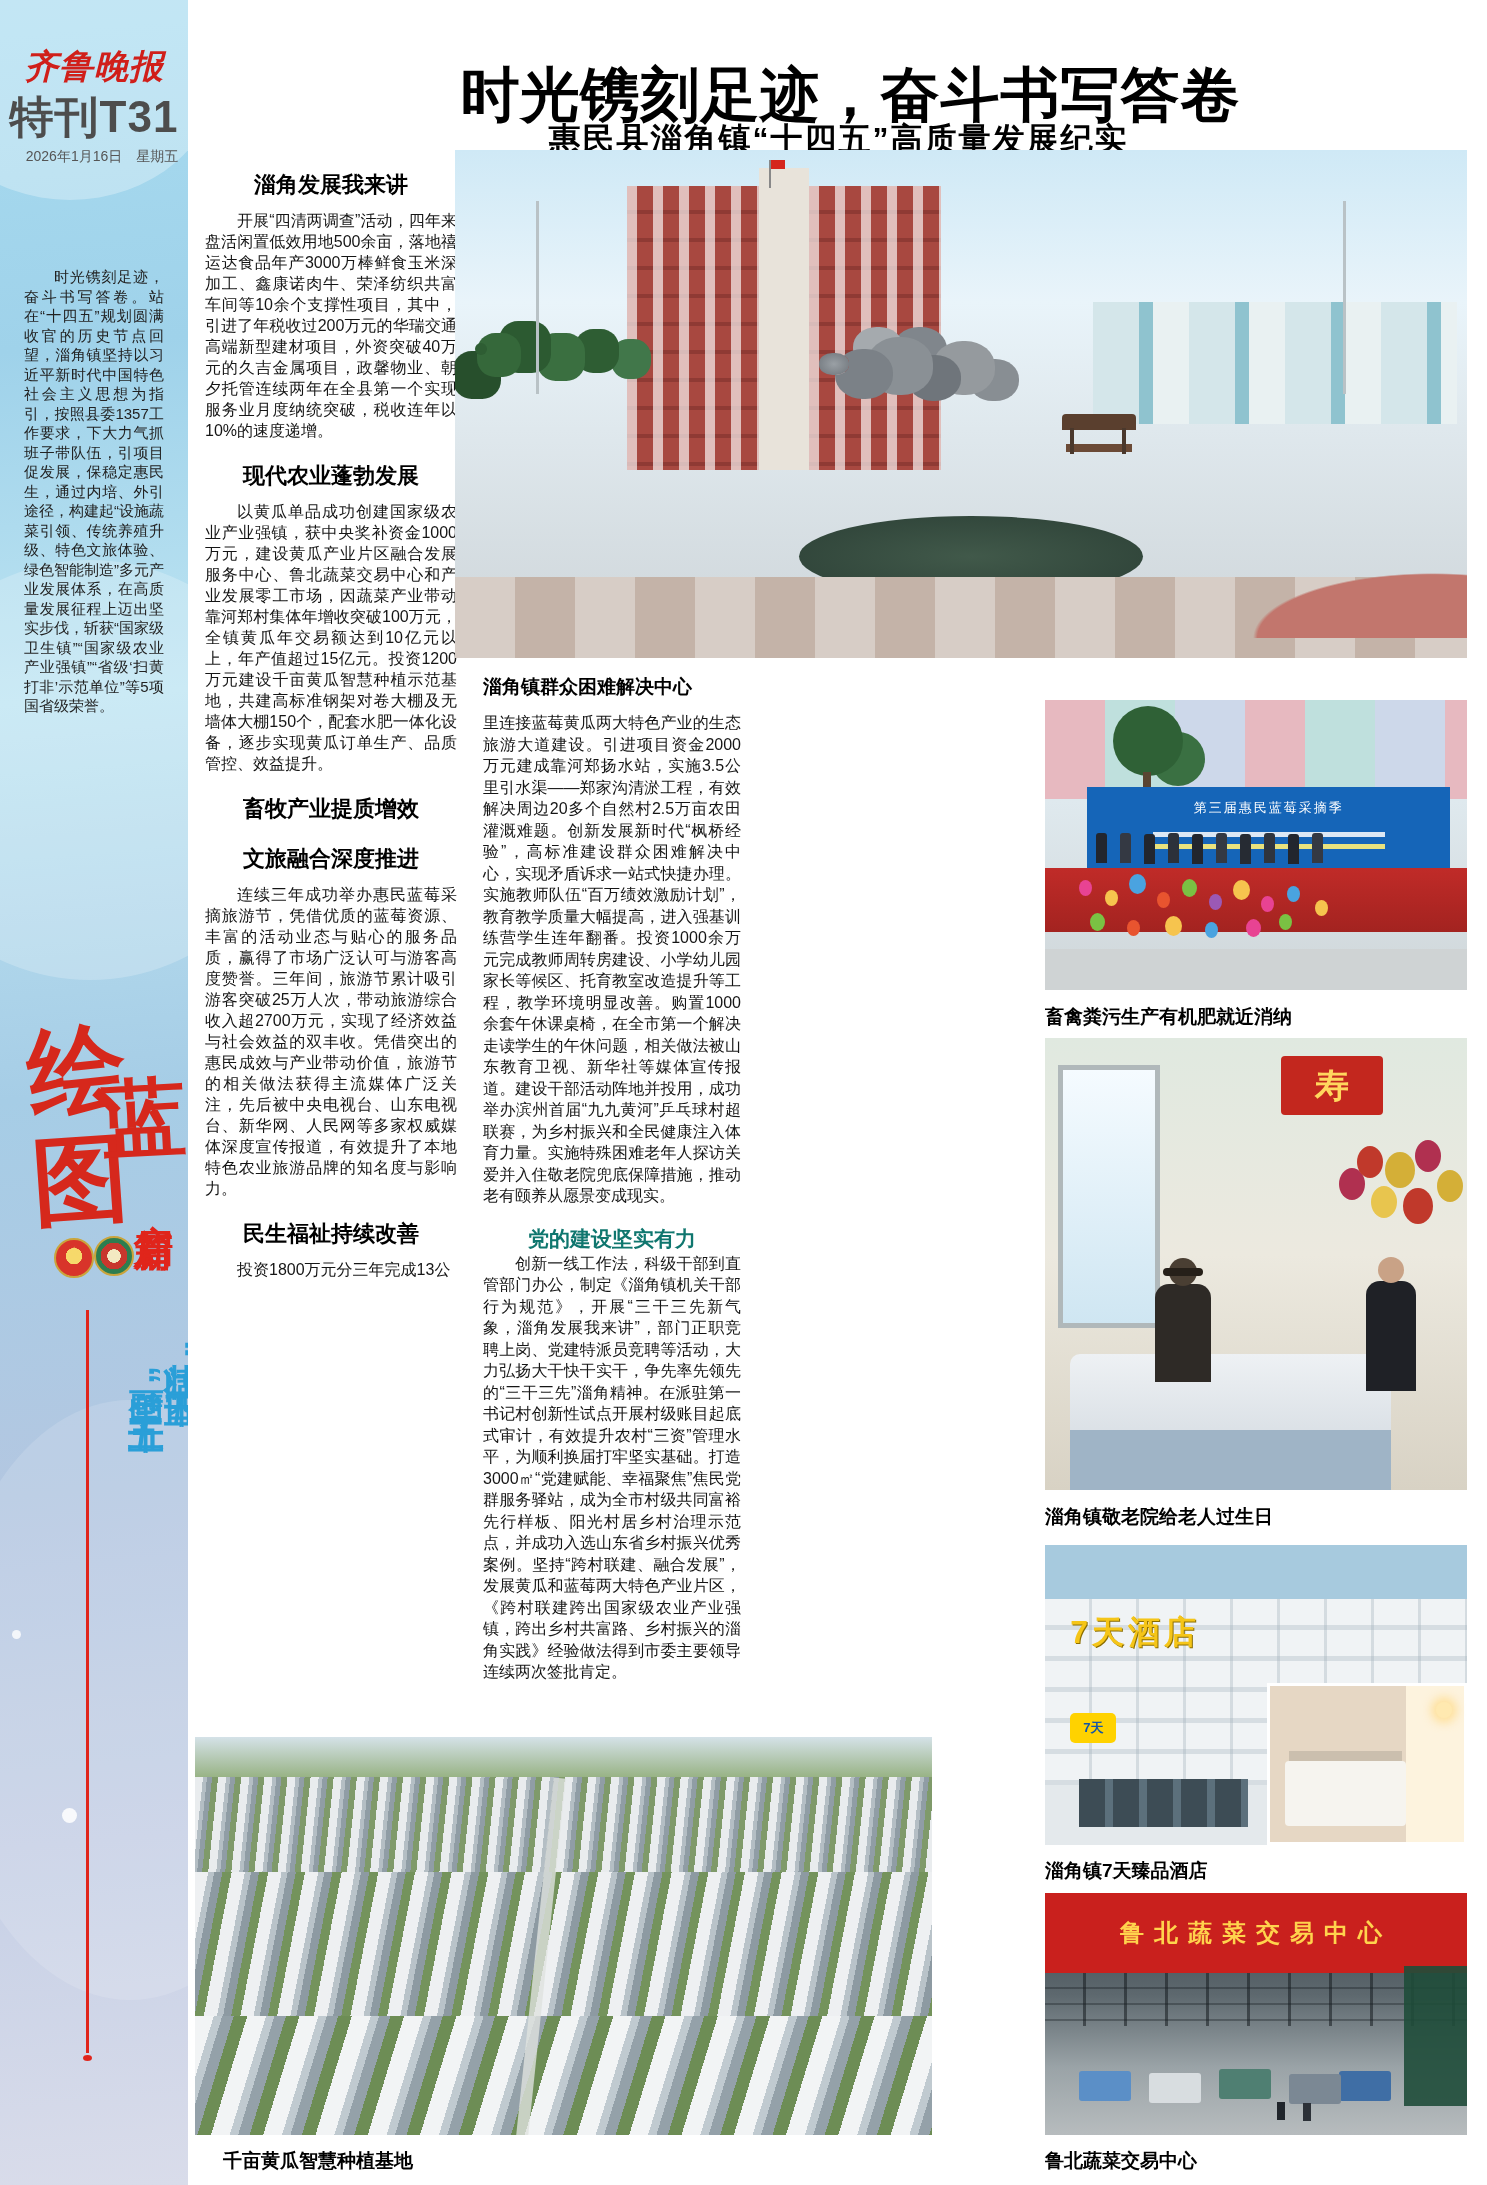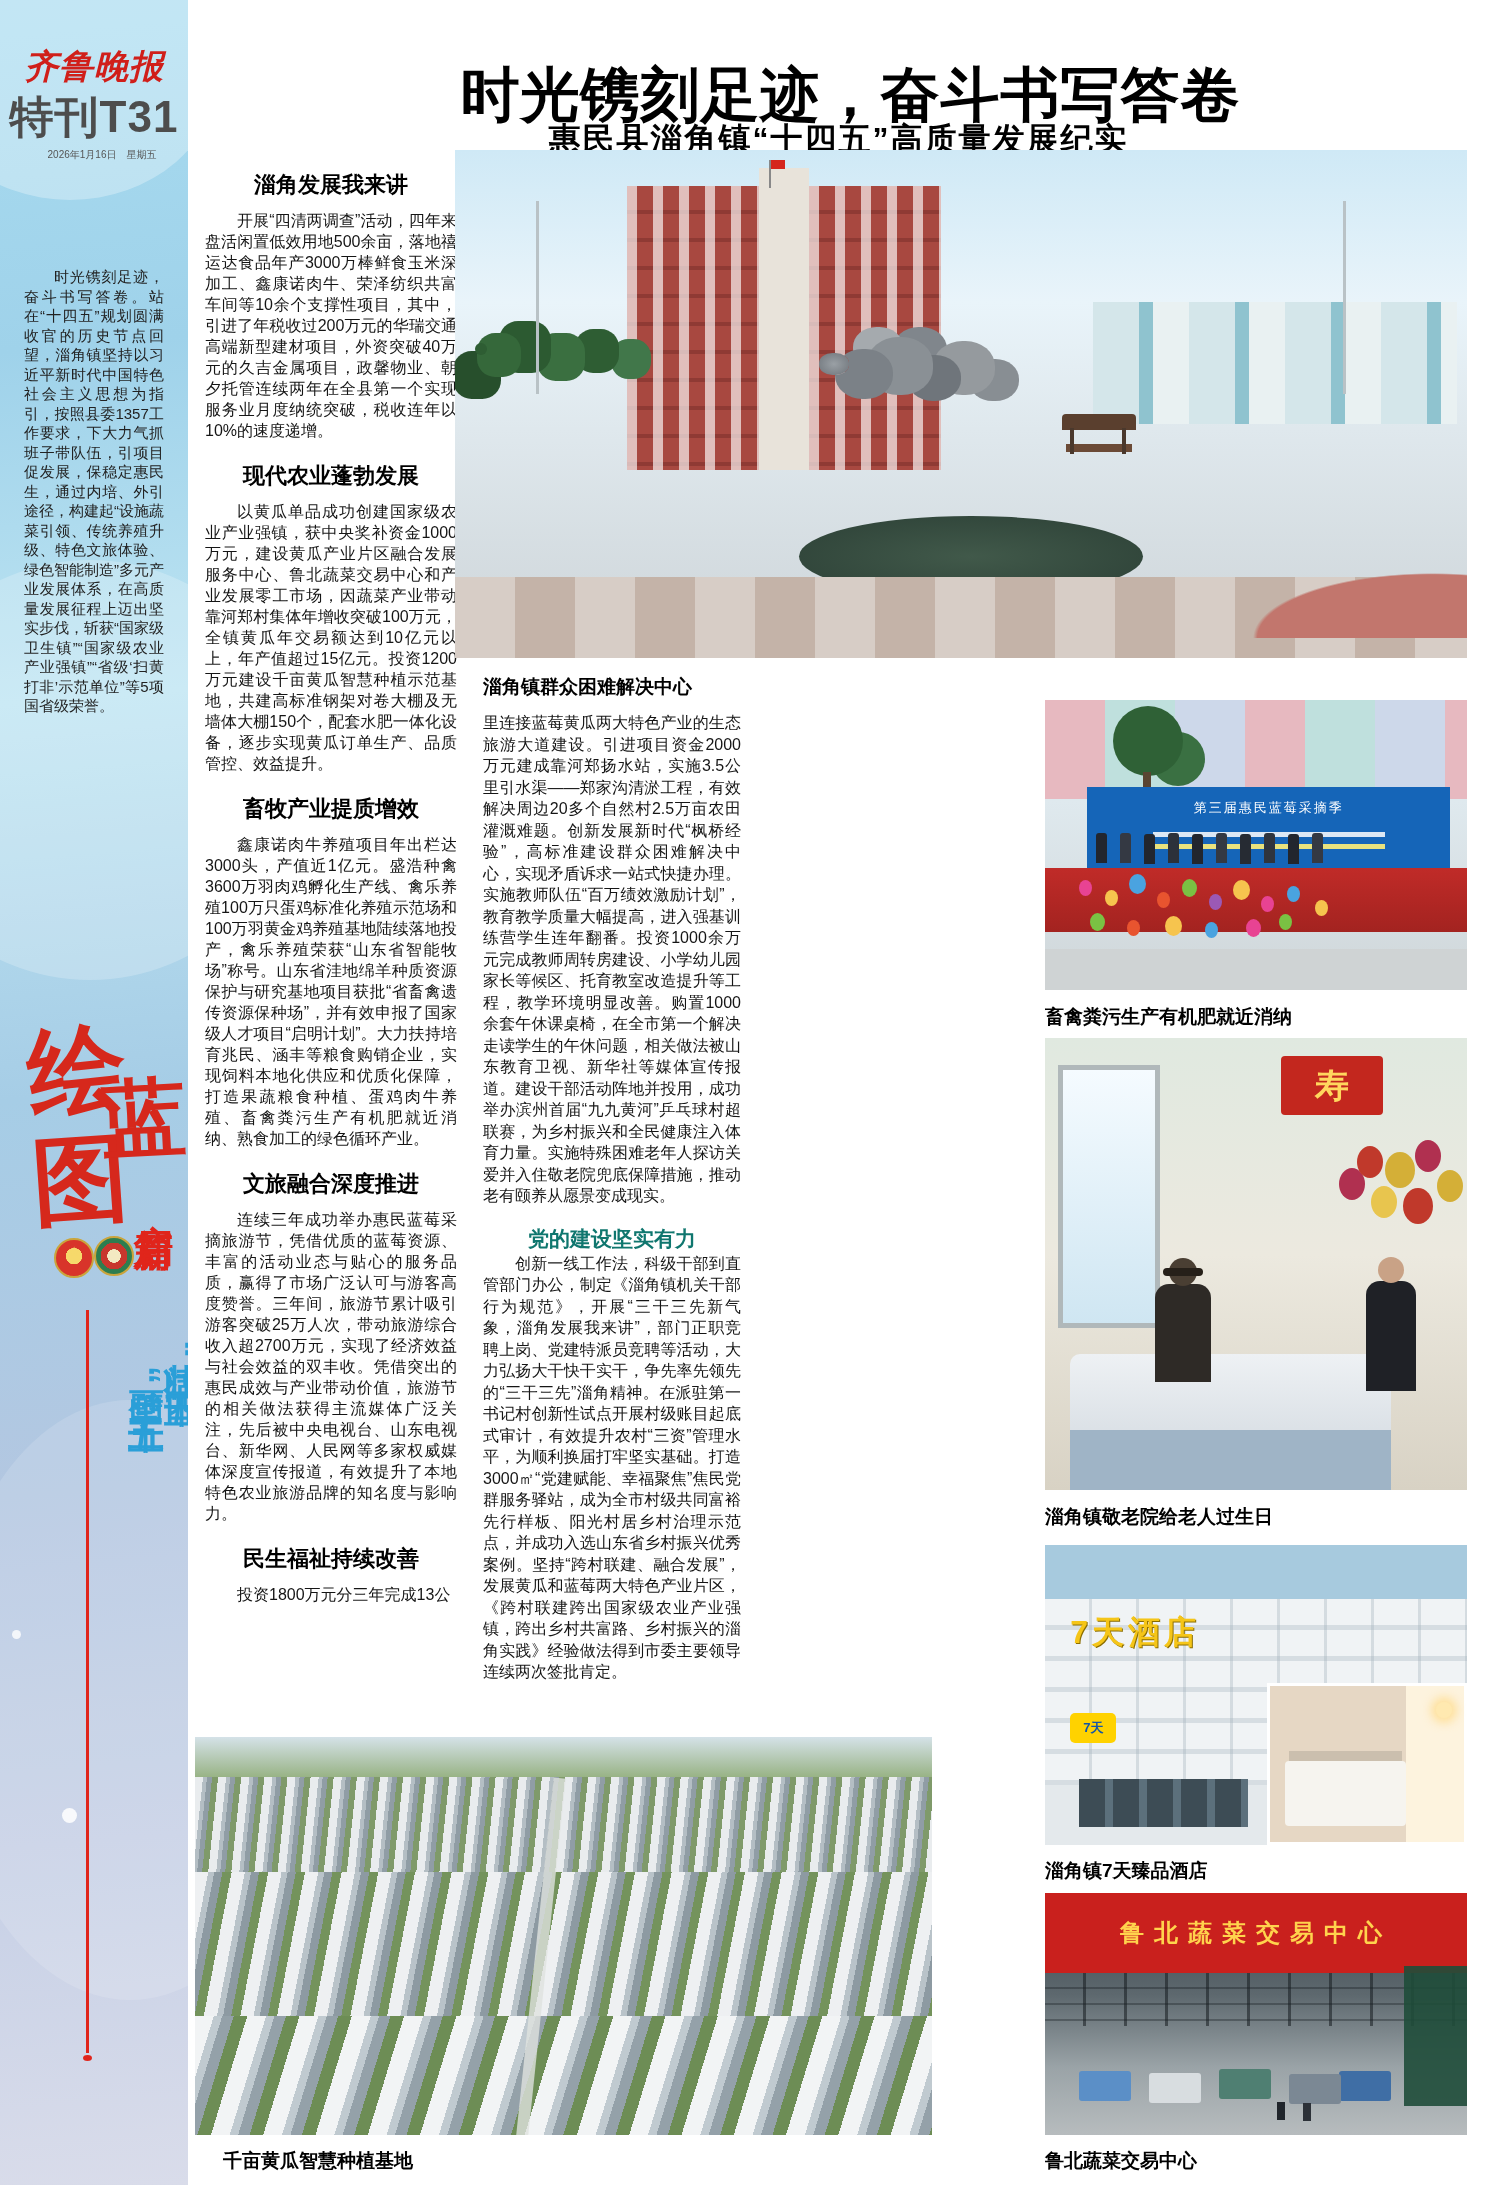--- a/index.html
+++ b/index.html
@@ -18,21 +18,21 @@
         background:rgba(255,255,255,.14);}
   .rail-dot{position:absolute;left:62px;top:1808px;width:15px;height:15px;border-radius:50%;background:rgba(255,255,255,.85);}
   .rail-dot2{position:absolute;left:12px;top:1630px;width:9px;height:9px;border-radius:50%;background:rgba(255,255,255,.8);}
 
   .paper-name{position:absolute;left:0;top:44px;width:188px;text-align:center;
         font-family:"DejaVu Serif","Liberation Serif",serif;font-weight:700;font-style:italic;
         font-size:34px;color:#d01f1a;letter-spacing:1px;}
   .edition{position:absolute;left:0;top:88px;width:188px;text-align:center;
         font-weight:900;font-size:44px;color:#4d4d4d;letter-spacing:1px;}
   .date-line{position:absolute;left:0;top:148px;width:204px;text-align:center;
-        font-size:10px;color:#555;}
+        font-size:14px;color:#555;}
 
   .rail-intro{position:absolute;left:24px;top:252px;width:140px;
         font-size:15px;line-height:19.5px;text-align:justify;text-indent:2em;color:#222;}
 
   .cal{position:absolute;font-family:"DejaVu Serif","Liberation Serif",serif;font-weight:700;color:#d6281c;line-height:1;}
   .cal-hui{left:28px;top:1022px;font-size:98px;transform:rotate(-6deg);}
   .cal-tu{left:32px;top:1132px;font-size:96px;transform:rotate(-4deg);}
   .cal-lan{left:102px;top:1076px;font-size:84px;transform:rotate(-3deg);}
 
   .slogan-red{position:absolute;left:134px;top:1192px;writing-mode:vertical-rl;
@@ -221,21 +221,20 @@
 
   <h1 class="headline">时光镌刻足迹，奋斗书写答卷</h1>
   <div class="subhead">惠民县淄角镇“十四五”高质量发展纪实</div>
 
   <div class="col1">
     <h3>淄角发展我来讲</h3>
     <p>开展“四清两调查”活动，四年来盘活闲置低效用地500余亩，落地禧运达食品年产3000万棒鲜食玉米深加工、鑫康诺肉牛、荣泽纺织共富车间等10余个支撑性项目，其中，引进了年税收过200万元的华瑞交通高端新型建材项目，外资突破40万元的久吉金属项目，政馨物业、朝夕托管连续两年在全县第一个实现服务业月度纳统突破，税收连年以10%的速度递增。</p>
     <h3>现代农业蓬勃发展</h3>
     <p>以黄瓜单品成功创建国家级农业产业强镇，获中央奖补资金1000万元，建设黄瓜产业片区融合发展服务中心、鲁北蔬菜交易中心和产业发展零工市场，因蔬菜产业带动靠河郑村集体年增收突破100万元，全镇黄瓜年交易额达到10亿元以上，年产值超过15亿元。投资1200万元建设千亩黄瓜智慧种植示范基地，共建高标准钢架对卷大棚及无墙体大棚150个，配套水肥一体化设备，逐步实现黄瓜订单生产、品质管控、效益提升。</p>
     <h3>畜牧产业提质增效</h3>
-    <p>鑫康诺肉牛养殖项目年出栏达3000头，产值近1亿元。盛浩种禽3600万羽肉鸡孵化生产线、禽乐养殖100万只蛋鸡标准化养殖示范场和100万羽黄金鸡养殖基地陆续落地投产，禽乐养殖荣获“山东省智能牧场”称号。山东省洼地绵羊种质资源保护与研究基地项目获批“省畜禽遗传资源保种场”，并有效申报了国家级人才项目“启明计划”。大力扶持培育兆民、涵丰等粮食购销企业，实现饲料本地化供应和优质化保障，打造果蔬粮食种植、蛋鸡肉牛养殖、畜禽粪污生产有机肥就近消纳、熟食加工的绿色循环产业。</p>
     <h3>文旅融合深度推进</h3>
     <p>连续三年成功举办惠民蓝莓采摘旅游节，凭借优质的蓝莓资源、丰富的活动业态与贴心的服务品质，赢得了市场广泛认可与游客高度赞誉。三年间，旅游节累计吸引游客突破25万人次，带动旅游综合收入超2700万元，实现了经济效益与社会效益的双丰收。凭借突出的惠民成效与产业带动价值，旅游节的相关做法获得主流媒体广泛关注，先后被中央电视台、山东电视台、新华网、人民网等多家权威媒体深度宣传报道，有效提升了本地特色农业旅游品牌的知名度与影响力。</p>
     <h3>民生福祉持续改善</h3>
     <p>投资1800万元分三年完成13公</p>
   </div>
 
   <figure class="f-gov">
     <div class="gv-bldg"></div>
     <div class="gv-flag"></div>
     <div class="gv-right"></div>

